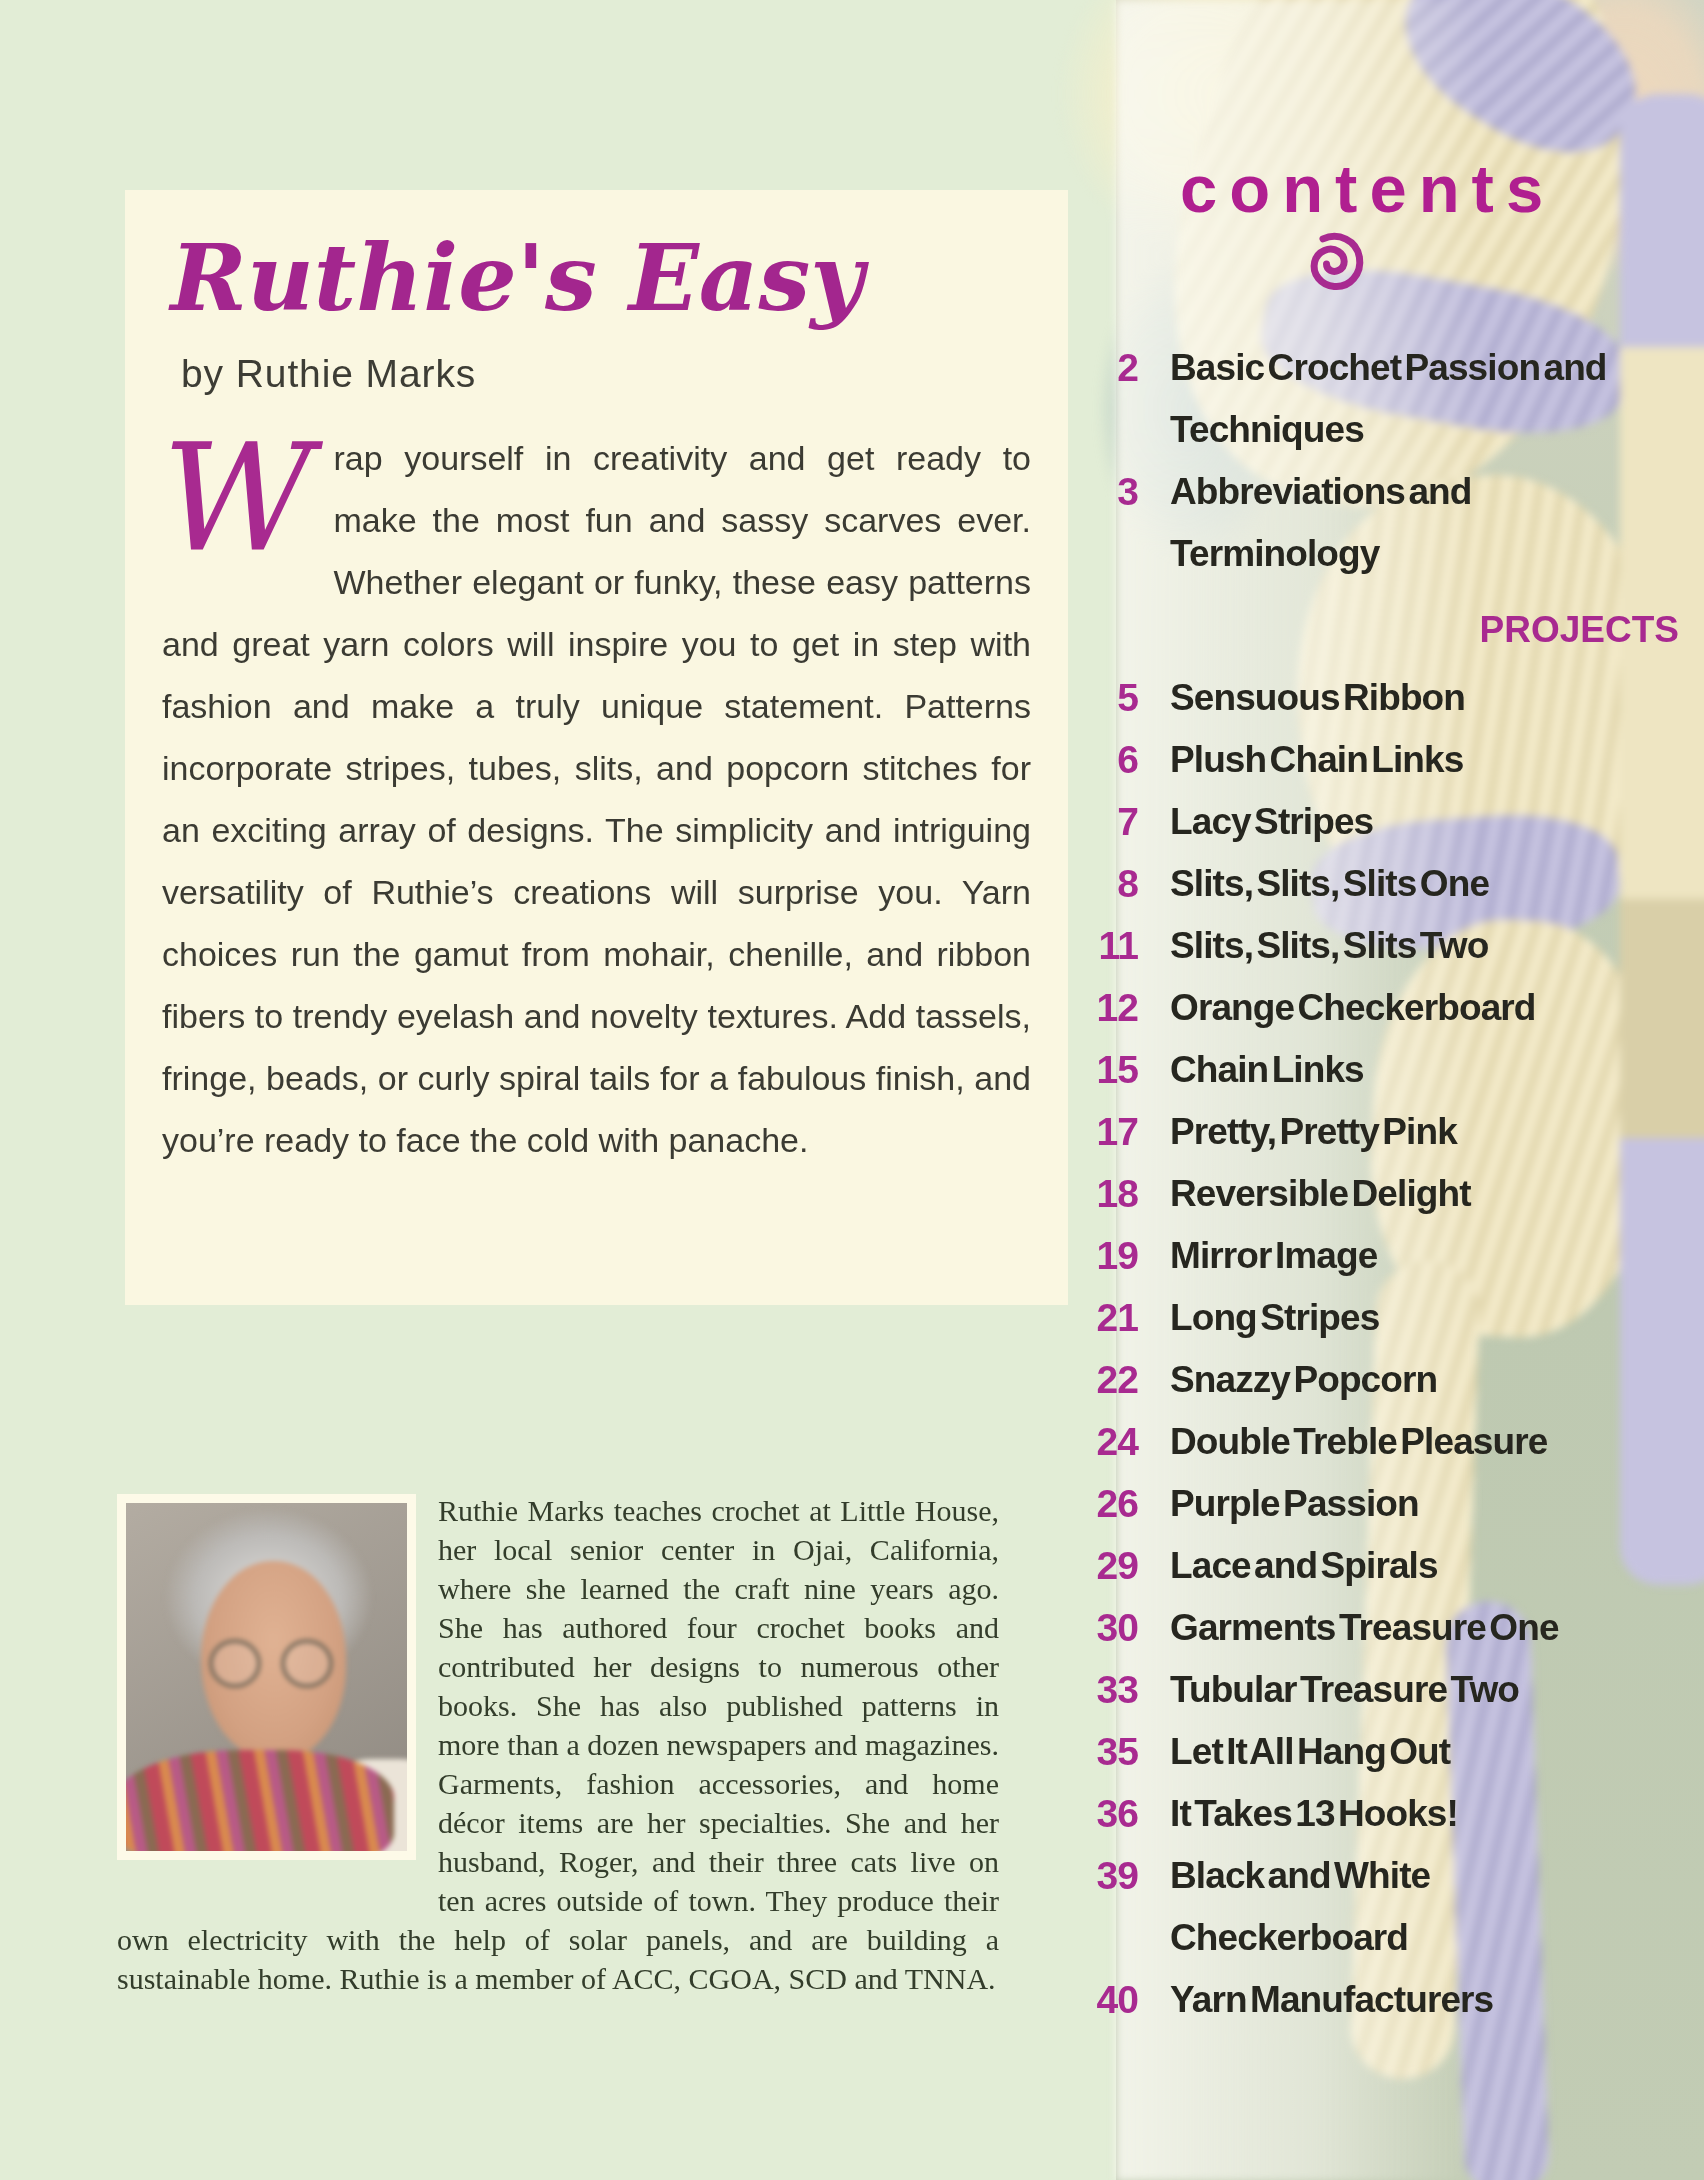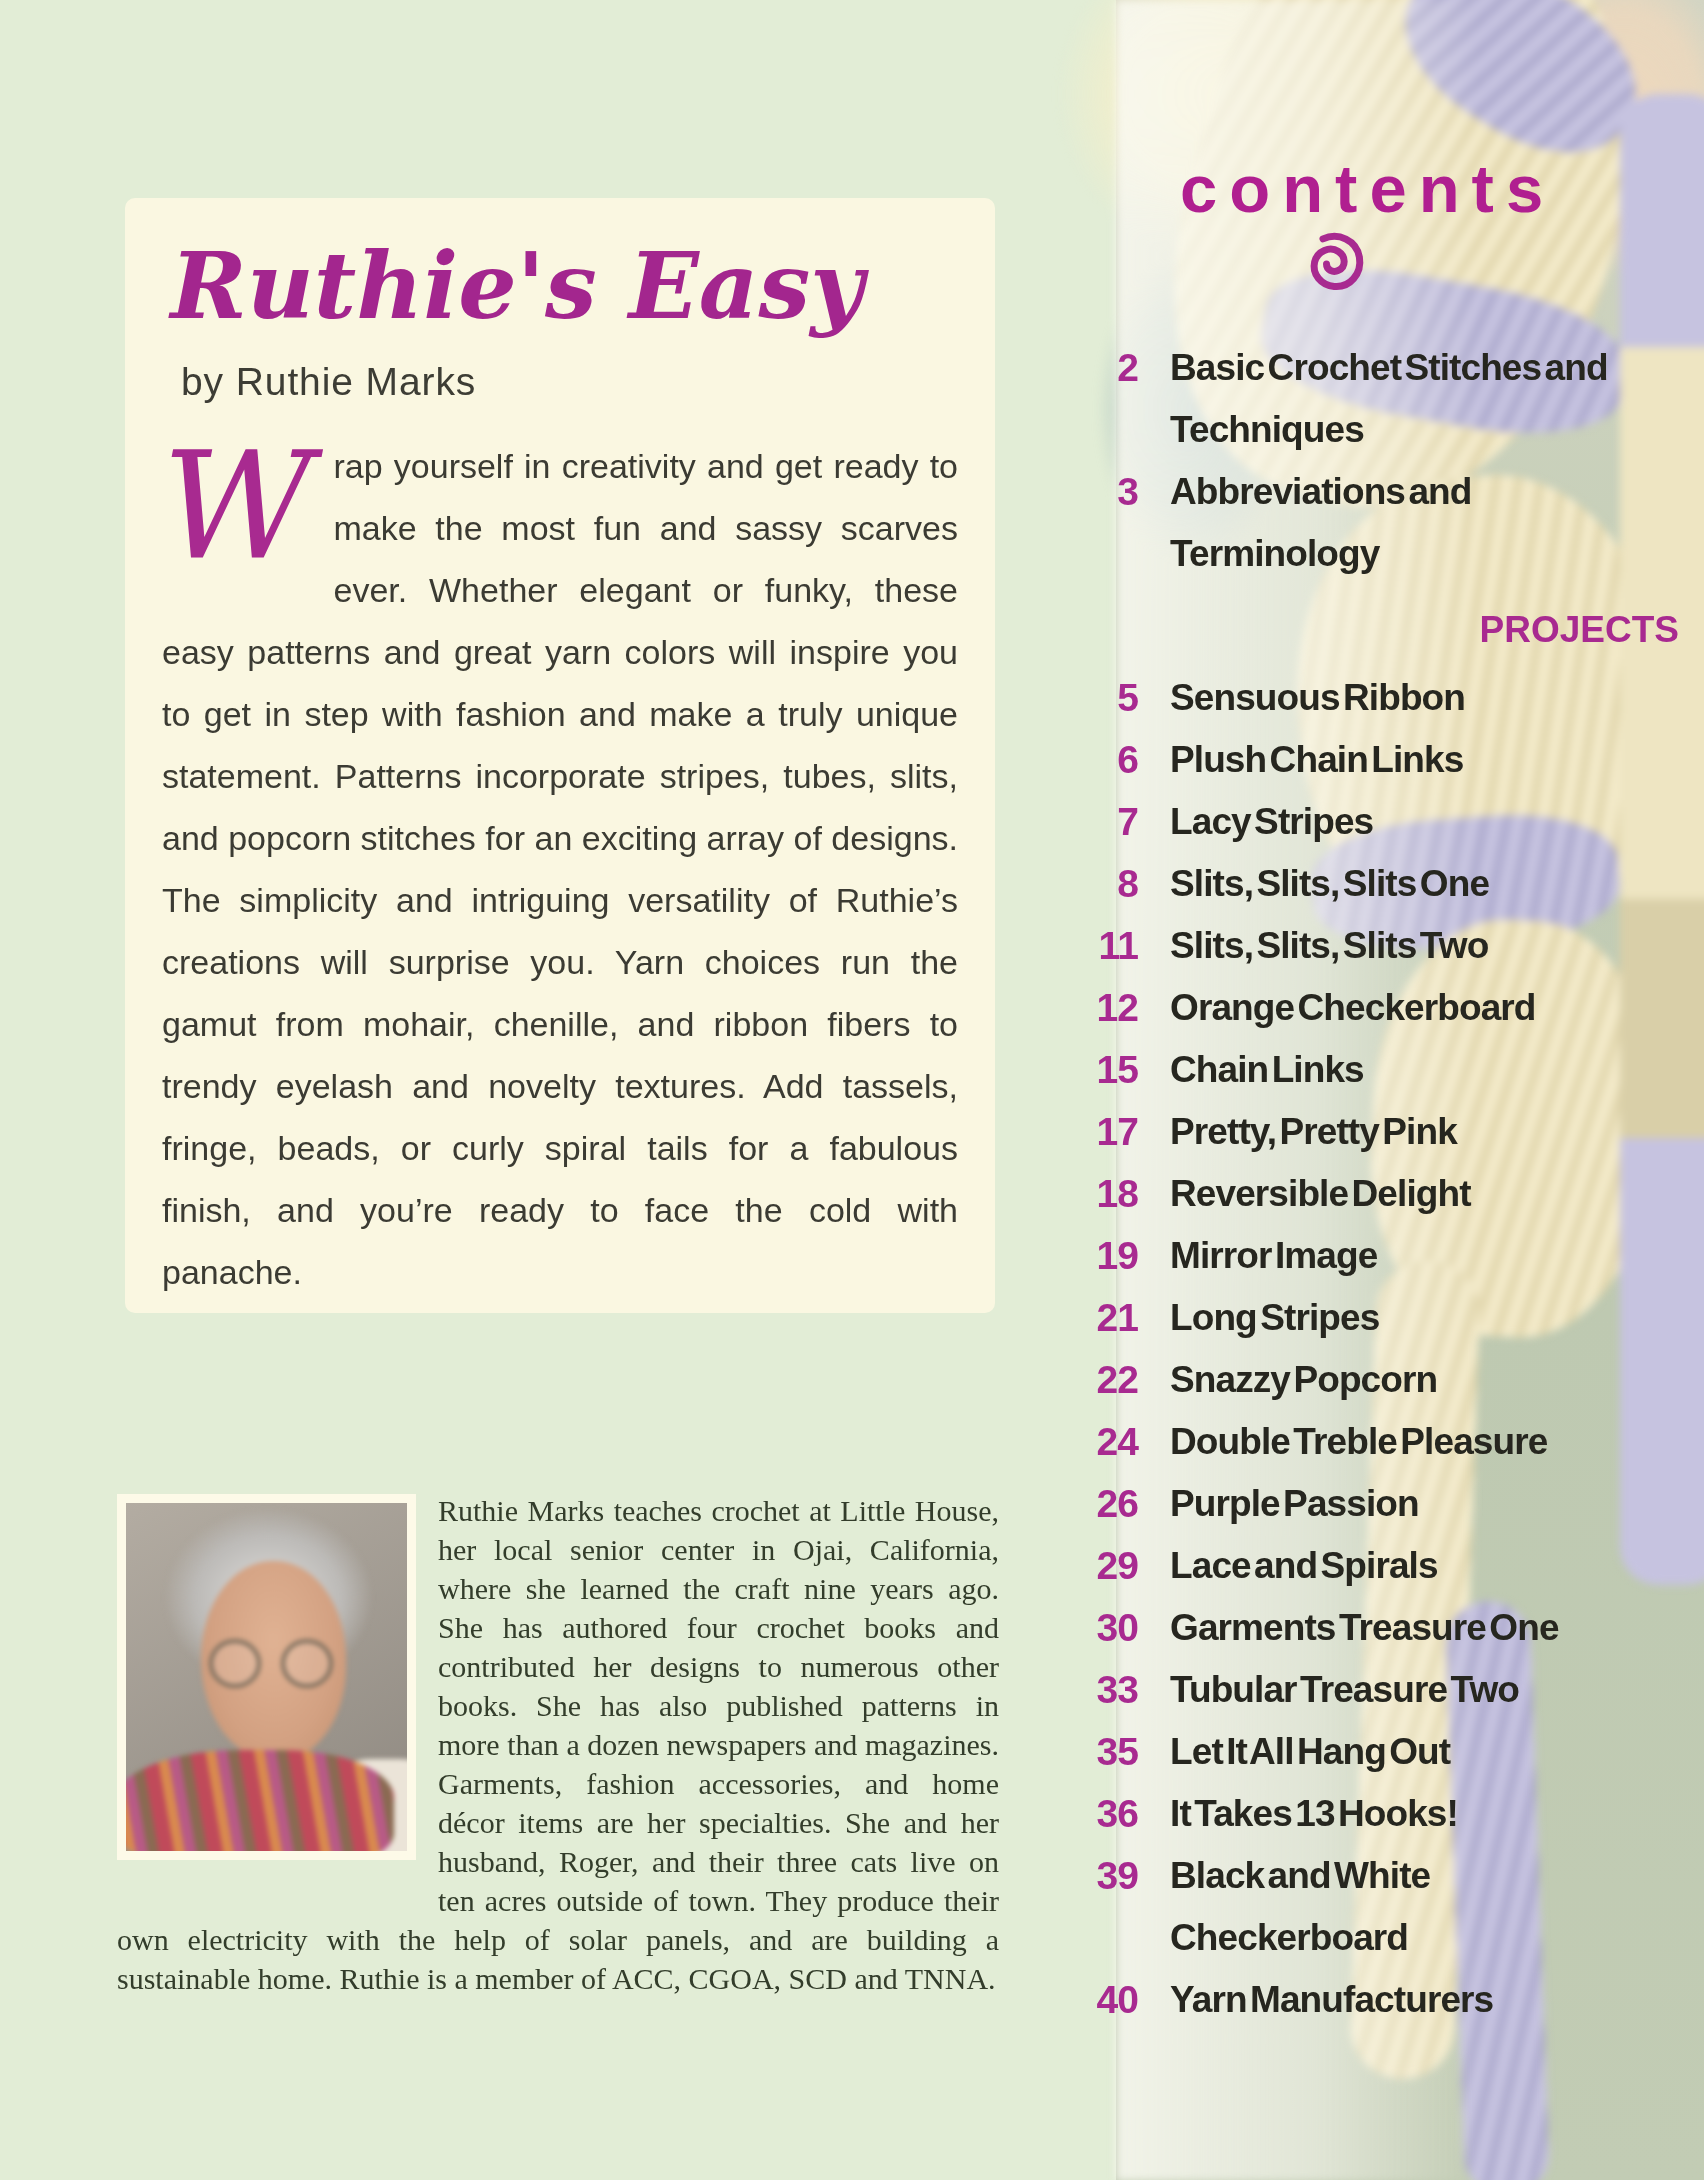--- a/index.html
+++ b/index.html
@@ -43,22 +43,22 @@
   .toc-entry { display:flex; align-items:flex-start; }
   .toc-num { flex:none; width:55px; text-align:right; margin-right:32px; color:#a82a90;
     font-weight:bold; font-size:39px; line-height:62px; letter-spacing:-0.9px; }
   .toc-lines { min-width:0; }
   .toc-line { font-size:37px; line-height:62px; font-weight:bold; letter-spacing:-0.9px;
     word-spacing:-6px; white-space:nowrap; }
   .toc-section { font-size:37px; font-weight:bold; color:#a82a90; letter-spacing:0;
     margin:19px 0 12px 1.7px; line-height:51px;text-align:right; }
 
   
-  .panel { position:absolute; left:125px; top:198px; width:870px; height:1115px;
-    background:#faf7e1; box-sizing:border-box; padding:25.6px 37px;border-radius:10px; }
+  .panel { position:absolute; left:125px; top:190px; width:943px; height:1115px;
+    background:#faf7e1; box-sizing:border-box; padding:25.6px 37px; }
   .title-line { font-family:"DejaVu Serif", serif; font-style:italic; font-weight:bold;
     color:#a3268e; font-size:92px; line-height:124px; margin-left:8.5px; }
   .byline { font-size:39px; color:#3d3d35; margin:12px 0 31px 19px; letter-spacing:0.9px; }
   .body-text { font-size:34px; line-height:62px; text-align:justify; color:#3b3b33; }
   .dropcap { float:left; font-family:"DejaVu Serif", serif; font-style:italic;
     color:#a82a90; font-size:147px; line-height:119px; padding:12px 20.4px 0 0; }
 
   
   .bio { position:absolute; left:117px; top:1491px; width:882px;
     font-family:"Liberation Serif", serif; font-size:30px; line-height:39px;
@@ -105,21 +105,21 @@
   <svg class="spiral" viewBox="0 0 100 100">
     <path d="M30 12 C52 2 78 14 82 38 C86 62 68 82 46 80 C27 78 14 62 18 45 C22 29 40 22 52 30 C63 37 63 52 52 57 C44 61 35 56 35 48" fill="none" stroke="#a82a90" stroke-width="10" stroke-linecap="round"></path>
   </svg>
 
   <div class="toc">
     <div>
 
         <div class="toc-entry">
           <div class="toc-num">2</div>
           <div class="toc-lines">
-            <div class="toc-line">Basic Crochet Stitches and</div>
+            <div class="toc-line">Basic Crochet Passion and</div>
             <div class="toc-line">Techniques</div>
           </div>
         </div>
 
         <div class="toc-entry">
           <div class="toc-num">3</div>
           <div class="toc-lines">
             <div class="toc-line">Abbreviations and</div>
             <div class="toc-line">Terminology</div>
           </div>

